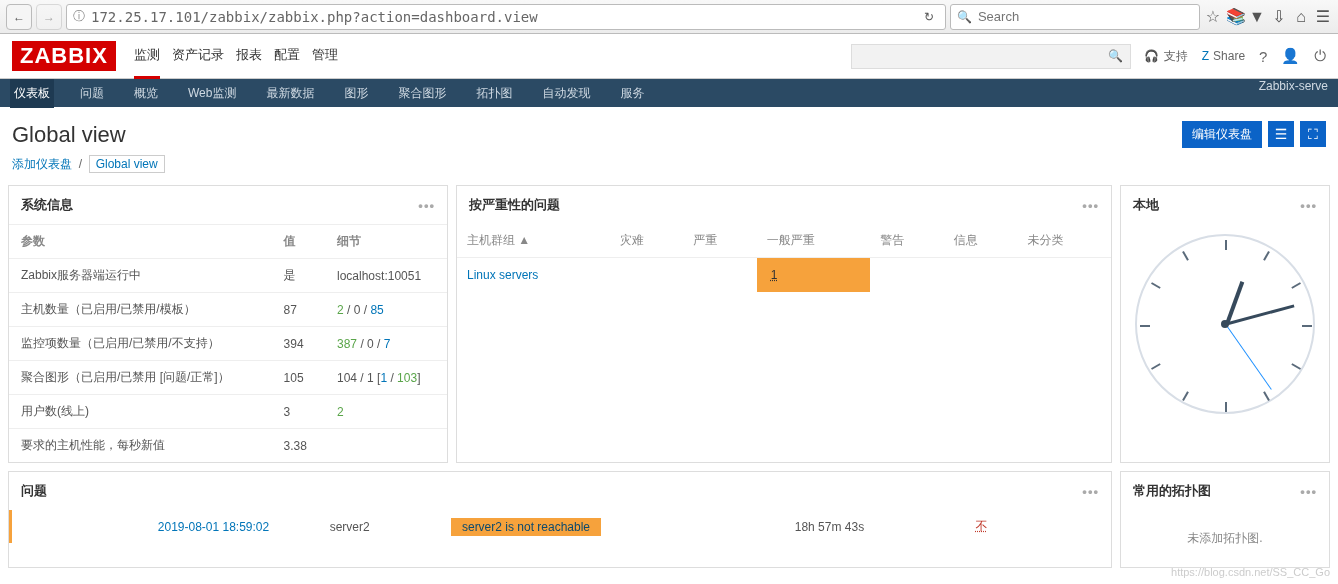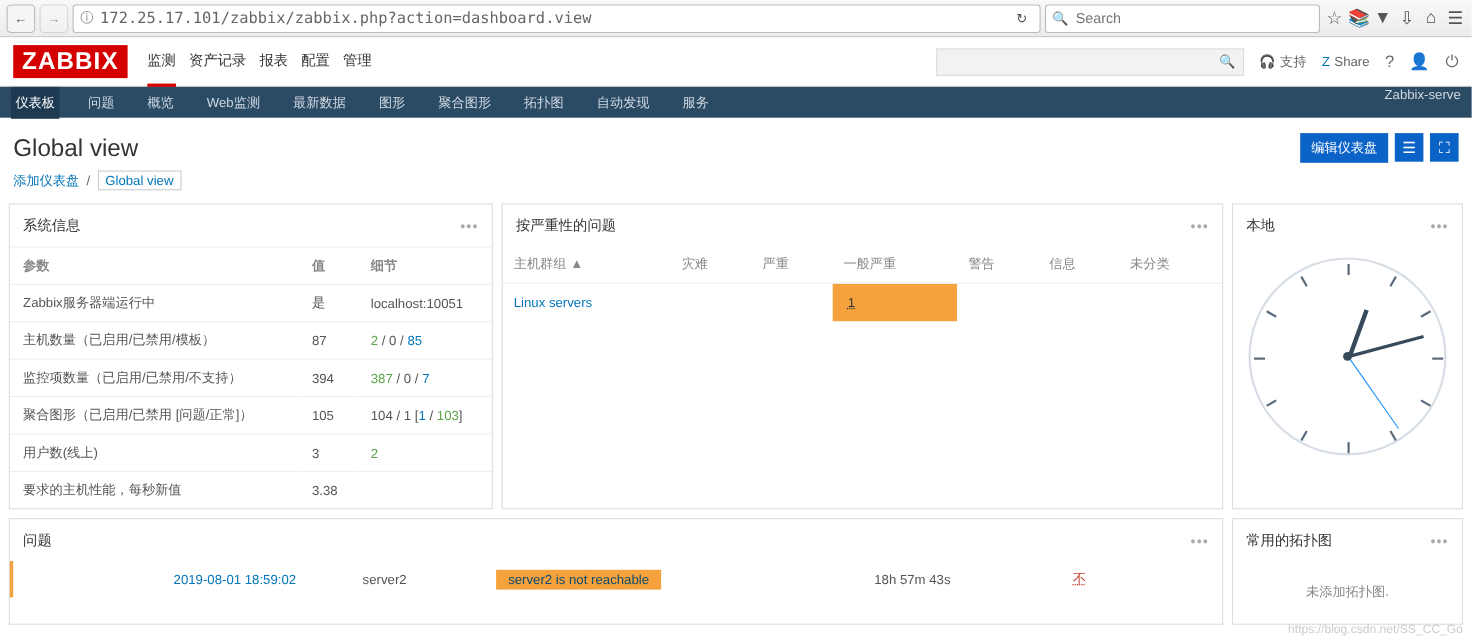--- a/index.html
+++ b/index.html
@@ -35,21 +35,21 @@
   .page-actions{margin-left:auto;display:flex;gap:6px}
   .btn-blue{background:#0b63c7;color:#fff;border:none;padding:5px 10px;font-size:12px;cursor:pointer}
   .btn-sq{width:26px;height:26px;background:#0b63c7;color:#fff;display:flex;align-items:center;justify-content:center;font-size:14px;border:none;cursor:pointer}
   
   .crumb{padding:2px 12px 12px;color:#666;font-size:12px}
   .crumb a{color:#0275b8;text-decoration:none}
   .crumb .sel{border:1px solid #ccc;padding:1px 6px;color:#0275b8}
   
   .dash{display:grid;grid-template-columns:440px 1fr 210px;gap:8px;padding:0 8px}
   .widget{border:1px solid #ddd;background:#fff;position:relative}
-  .w-head{padding:10px 12px;font-weight:normal;color:#333;font-size:13px;display:flex;align-items:center}
+  .w-head{padding:10px 12px;font-weight:bold;color:#333;font-size:13px;display:flex;align-items:center}
   .dots{margin-left:auto;color:#aaa;letter-spacing:1px}
   
   table.sys{width:100%;border-collapse:collapse;font-size:12px}
   table.sys th,table.sys td{text-align:left;padding:8px 12px;border-top:1px solid #eee;color:#555}
   table.sys th{color:#888;font-weight:bold}
   .green{color:#5aa54a}
   .blue{color:#0275b8}
   
   table.sev{width:100%;border-collapse:collapse;font-size:12px}
   table.sev th,table.sev td{text-align:left;padding:8px 10px;color:#555}

